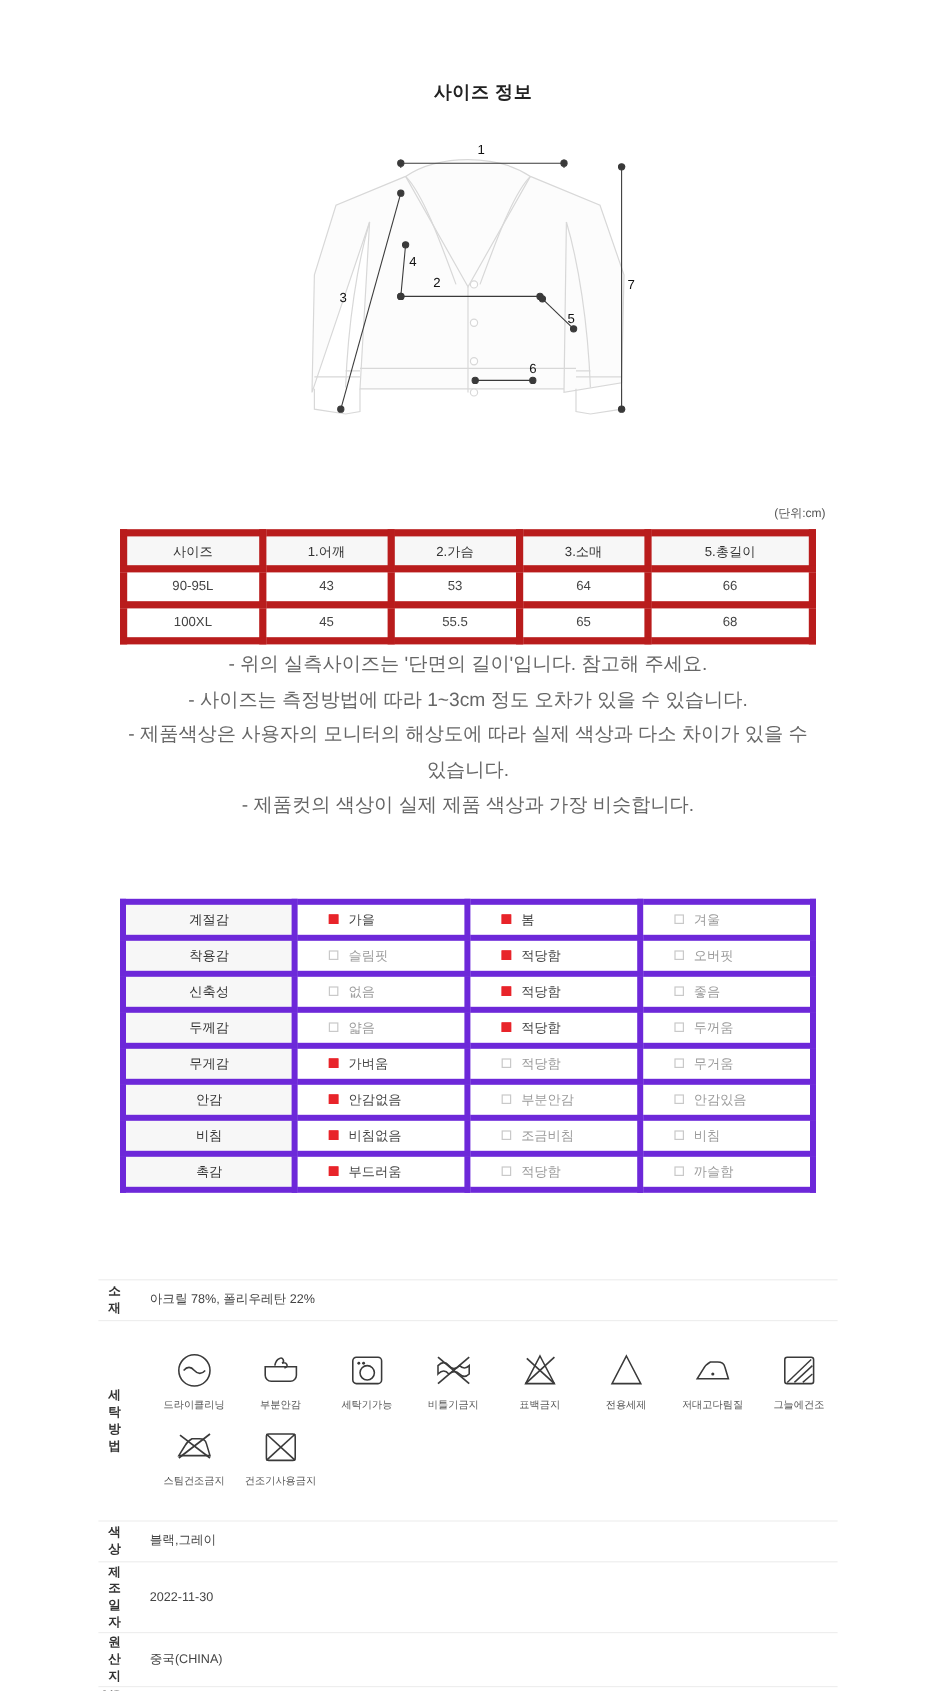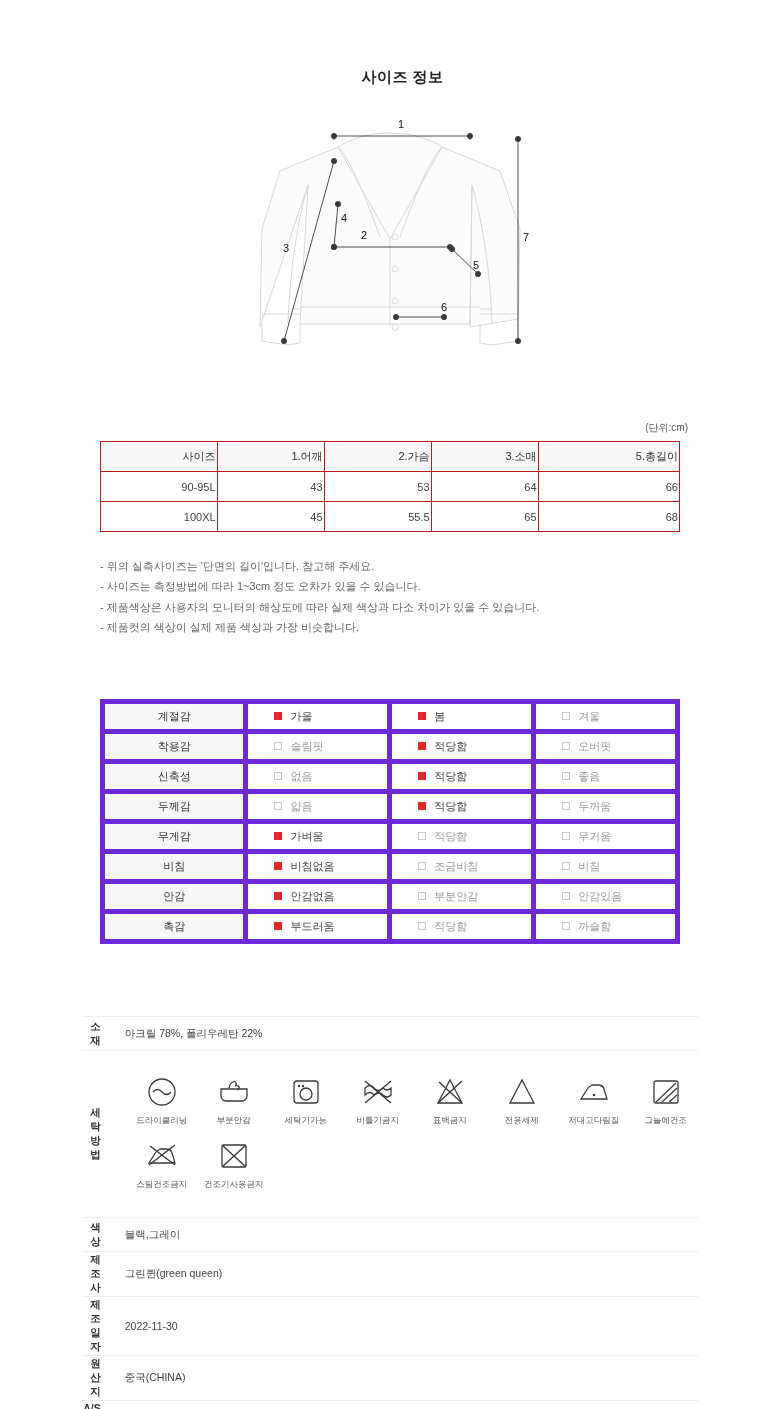--- a/index.html
+++ b/index.html
@@ -46,38 +46,39 @@
   }
 
   
   .size-table {
     width: 580px;
     margin: 6px auto 0 auto;
     border-collapse: collapse;
     font-size: 11px;
   }
   .size-table th, .size-table td {
-    border: 1px solid #b91c1c;
-    text-align: right;
+    border: 6px solid #b91c1c;
+    text-align: center;
     height: 30px;
     font-weight: normal;
     color: #444;
   }
   .size-table thead th {
     background: #f7f7f7;
     color: #333;
   }
 
   
   .notes {
     width: 580px;
-    margin: 24px auto 0 auto;
-    font-size: 11px;
+    margin: 2px auto 0 auto;
+    font-size: 16px;
     color: #666;
     line-height: 1.85;
+    text-align: center;
   }
 
   
   .attr-table {
     width: 580px;
     margin: 62px auto 0 auto;
     border-collapse: collapse;
     font-size: 11px;
   }
   .attr-table td {
@@ -306,30 +307,30 @@
         <td class="opt"><span class="chk on"></span><span class="txt">적당함</span></td>
         <td class="opt off"><span class="chk"></span><span class="txt">두꺼움</span></td>
       </tr>
       <tr>
         <td class="label">무게감</td>
         <td class="opt"><span class="chk on"></span><span class="txt">가벼움</span></td>
         <td class="opt off"><span class="chk"></span><span class="txt">적당함</span></td>
         <td class="opt off"><span class="chk"></span><span class="txt">무거움</span></td>
       </tr>
       <tr>
+        <td class="label">안감</td>
+        <td class="opt"><span class="chk on"></span><span class="txt">안감없음</span></td>
+        <td class="opt off"><span class="chk"></span><span class="txt">부분안감</span></td>
+        <td class="opt off"><span class="chk"></span><span class="txt">안감있음</span></td>
+      </tr>
+      <tr>
         <td class="label">비침</td>
         <td class="opt"><span class="chk on"></span><span class="txt">비침없음</span></td>
         <td class="opt off"><span class="chk"></span><span class="txt">조금비침</span></td>
         <td class="opt off"><span class="chk"></span><span class="txt">비침</span></td>
-      </tr>
-      <tr>
-        <td class="label">안감</td>
-        <td class="opt"><span class="chk on"></span><span class="txt">안감없음</span></td>
-        <td class="opt off"><span class="chk"></span><span class="txt">부분안감</span></td>
-        <td class="opt off"><span class="chk"></span><span class="txt">안감있음</span></td>
       </tr>
       <tr>
         <td class="label">촉감</td>
         <td class="opt"><span class="chk on"></span><span class="txt">부드러움</span></td>
         <td class="opt off"><span class="chk"></span><span class="txt">적당함</span></td>
         <td class="opt off"><span class="chk"></span><span class="txt">까슬함</span></td>
       </tr>
     </tbody>
   </table>
 
@@ -454,24 +455,20 @@
               </div>
             </div>
           </div>
         </td>
       </tr>
       <tr class="row-h">
         <td class="k">색상</td>
         <td class="v">블랙,그레이</td>
       </tr>
       <tr class="row-h">
-        <td class="k">제조사</td>
-        <td class="v">그린퀸(green queen)</td>
-      </tr>
-      <tr class="row-h">
         <td class="k">제조일자</td>
         <td class="v">2022-11-30</td>
       </tr>
       <tr class="row-h">
         <td class="k">원산지</td>
         <td class="v">중국(CHINA)</td>
       </tr>
       <tr class="row-h">
         <td class="k">A/S정보 및 담당자</td>
         <td class="v">한국어 쇼핑몰 고객센터/070-8210-1114</td>

